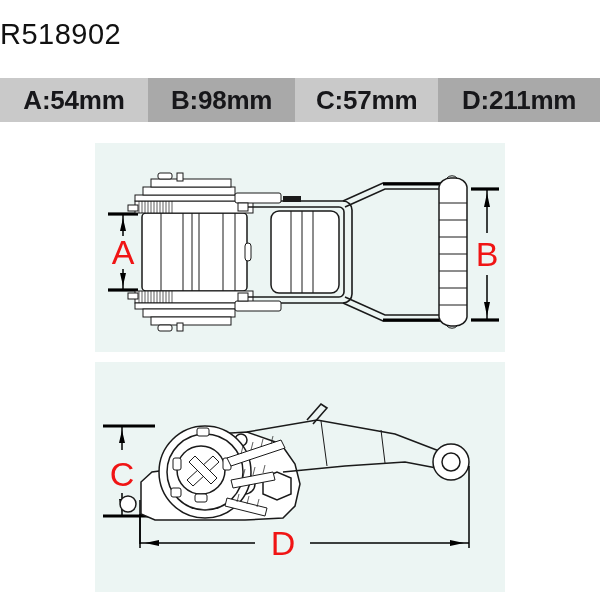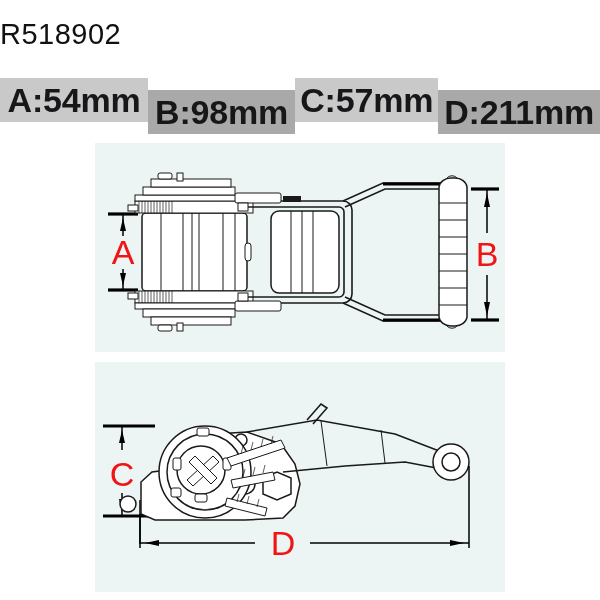--- a/index.html
+++ b/index.html
@@ -38,30 +38,30 @@
     width: 600px;
     height: 44px;
     display: flex;
     flex-direction: row;
   }
   .dim-seg {
     height: 44px;
     display: flex;
     align-items: center;
     justify-content: center;
-    font-size: 34px;
+    font-size: 26px;
     font-weight: bold;
     color: #17171a;
     font-family: "Liberation Sans", sans-serif;
     letter-spacing: -0.2px;
     white-space: nowrap;
     box-sizing: border-box;
   }
   .dim-seg.light { background: #c9c9c9; }
-  .dim-seg.dark  { background: #a9a9a9; margin-top: 12px; }
+  .dim-seg.dark  { background: #a9a9a9; }
 
   
   .draw-panel {
     position: absolute;
     background: #ecf5f3;
   }
   #panel-top-view {
     left: 95px;
     top: 143px;
     width: 410px;

